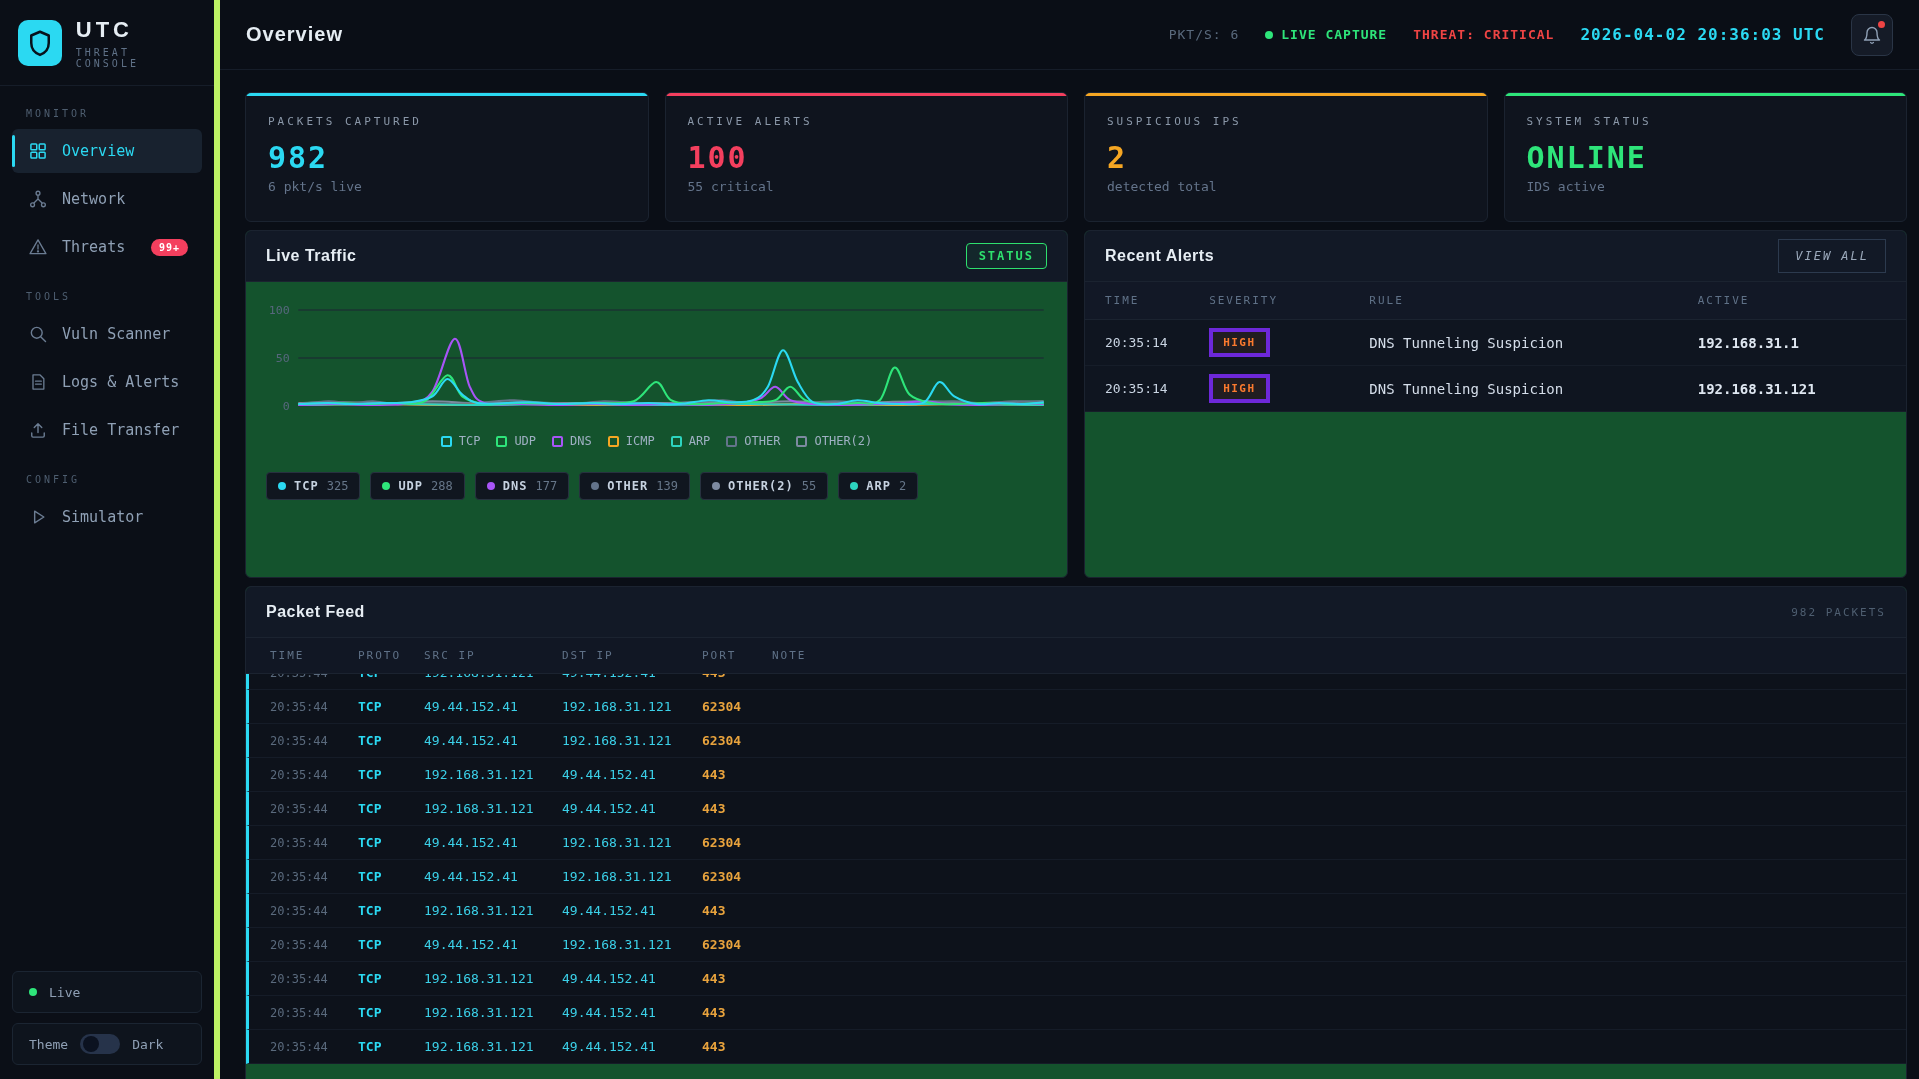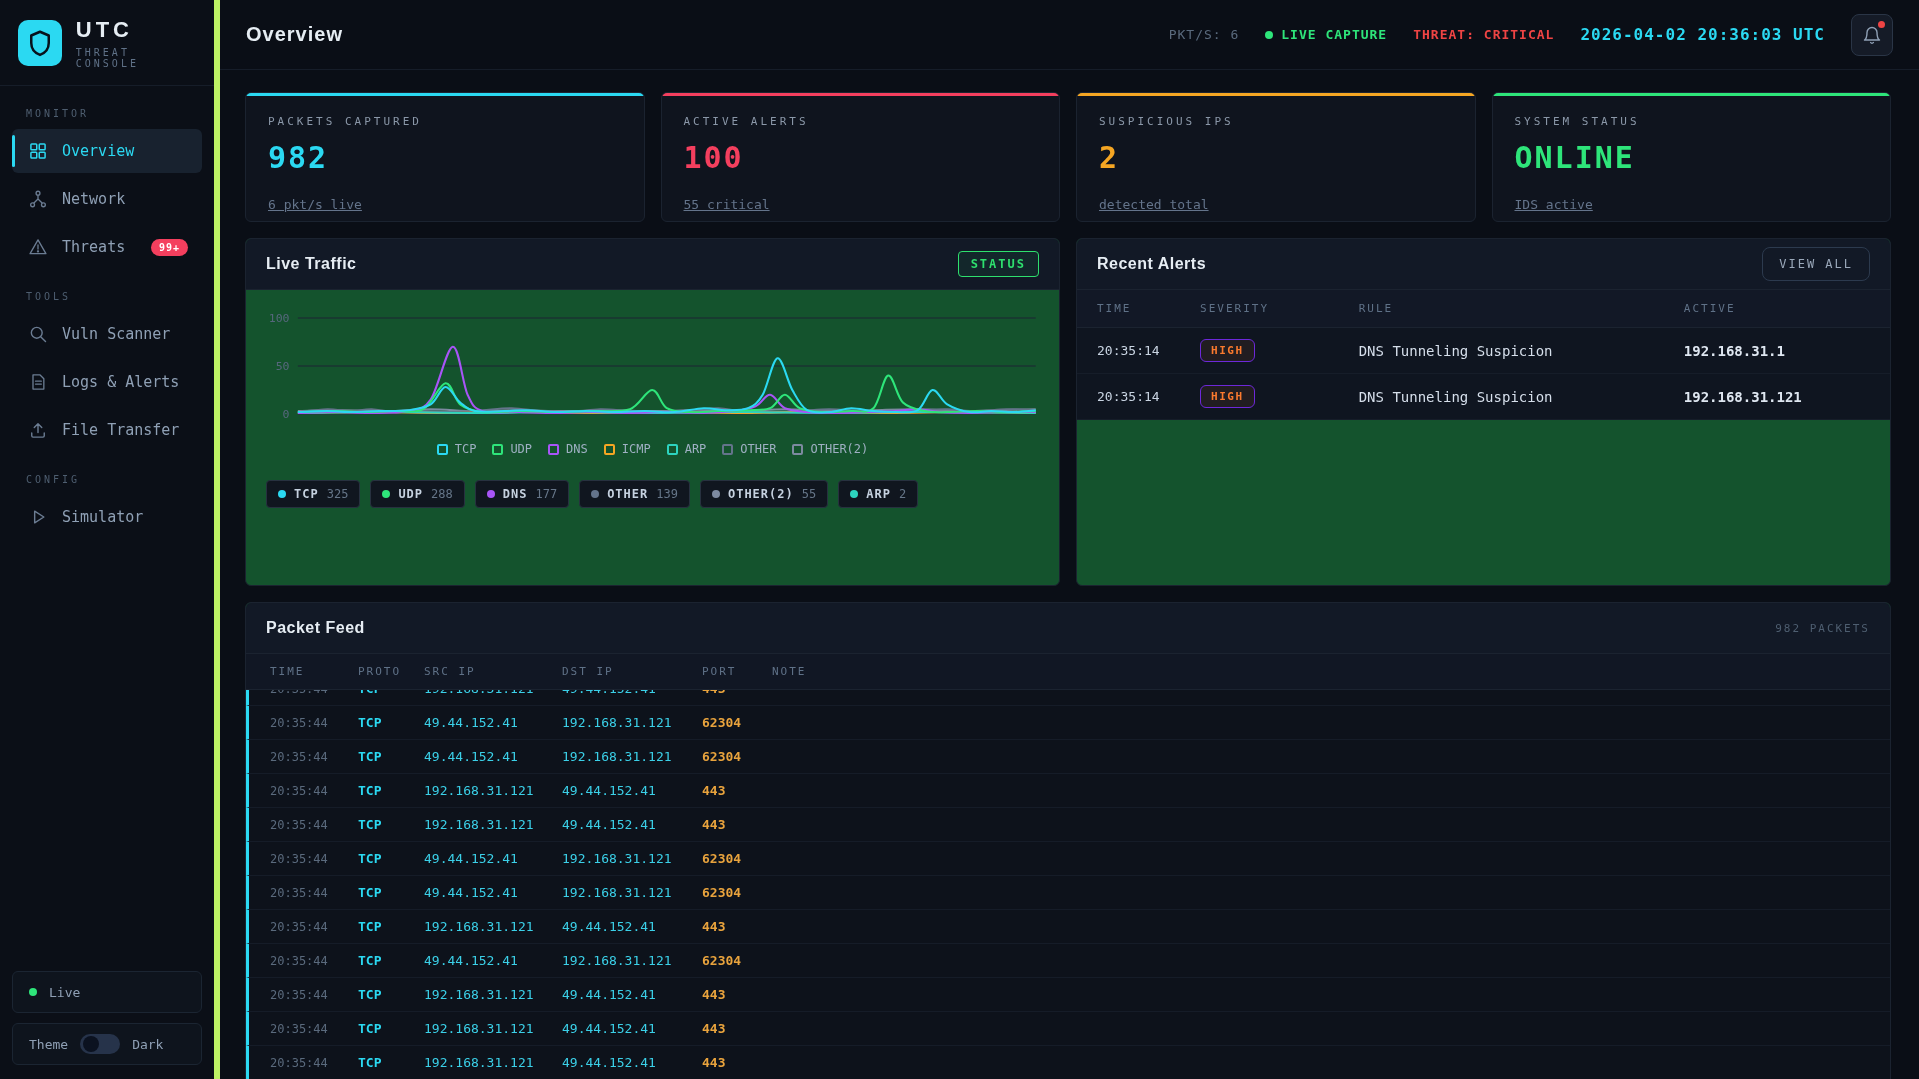--- a/index.html
+++ b/index.html
@@ -51,47 +51,47 @@
   .live-capture { font-size:13px; font-weight:bold; letter-spacing:1px; color:#2ee57a;
     display:flex; align-items:center; gap:8px; }
   .threat-level { font-size:13px; font-weight:bold; letter-spacing:1px; color:#ef4444; }
   .clock { font-size:16px; font-weight:bold; letter-spacing:1px; color:#2bd9f2; }
   .bell-btn { width:42px; height:42px; border:1px solid #2a3546; background:#151b27;
     border-radius:8px; display:flex; align-items:center; justify-content:center;
     position:relative; cursor:pointer; color:#8fa0b5; }
   .bell-dot { position:absolute; top:6px; right:7px; width:7px; height:7px; border-radius:50%;
     background:#ef4444; }
 
-  .content { flex:1; padding:22px 28px 0 25px; display:flex; flex-direction:column; gap:16px;
+  .content { flex:1; padding:22px 12px 0 25px; display:flex; flex-direction:column; gap:8px;
     min-height:0; }
 
   
   .stats-row { display:flex; gap:16px; flex:none; }
   .stat-card { flex:1; height:130px; background:#0f141e; border:1px solid #1b2330;
     border-radius:6px; overflow:hidden; position:relative; padding:22px 22px 0 22px; }
   .stat-accent { position:absolute; top:0; left:0; right:0; height:3px; }
   .stat-label { font-size:11px; letter-spacing:3px; color:#8b98a9; }
   .stat-value { font-size:30px; font-weight:bold; letter-spacing:2px; margin-top:12px; }
-  .stat-sub { font-size:13px; color:#64748b; margin-top:22px;text-decoration:underline; }
+  .stat-sub { font-size:13px; color:#64748b; margin-top:4px; }
 
   
   .mid-row { display:flex; gap:16px; height:348px; flex:none; }
   .panel { background:#14532d; border:1px solid #1b2330; border-radius:6px; overflow:hidden;
     display:flex; flex-direction:column; }
   .panel-head { background:#121926; border-bottom:1px solid #1b2330; height:51px; flex:none;
     display:flex; align-items:center; padding:0 20px; }
   .panel-title { font-family:"Liberation Sans", sans-serif; font-weight:bold; font-size:16px;
     color:#e6edf3; letter-spacing:0.5px; }
   .lt-panel, .ra-panel { flex:1; min-width:0; }
   .badge-active { margin-left:auto; color:#2ee06e; border:1px solid #2ee06e;
     background:rgba(46,224,110,0.07); font-size:12px; font-weight:bold; letter-spacing:2px;
     padding:5px 12px; border-radius:4px; }
   .view-all-btn { margin-left:auto; color:#9aa8ba; border:1px solid #2c3a4e; background:none;
-    font-family:inherit; font-size:12px; letter-spacing:2px; padding:9px 16px; border-radius:8px;
-    cursor:pointer; }
+    font-family:inherit; font-size:12px; letter-spacing:2px; padding:9px 16px; border-radius:0;
+    cursor:pointer;font-style:italic; }
 
   
   .chart-wrap { padding:14px 18px 0 10px; }
   .legend-row { display:flex; justify-content:center; gap:16px; margin-top:6px; }
   .legend-item { display:flex; align-items:center; gap:7px; font-size:12px; color:#9fb0c3; }
   .legend-swatch { width:11px; height:11px; border:2px solid; border-radius:2px; }
   .chips-row { display:flex; gap:10px; padding:0 20px; margin-top:24px; }
   .chip { display:flex; align-items:center; gap:8px; border:1px solid #27313f; background:#10161f;
     border-radius:4px; padding:6px 11px; }
   .chip-label { font-size:12px; font-weight:bold; letter-spacing:1px; color:#c6d2e0; }
@@ -99,22 +99,22 @@
 
   
   .ra-colhead { display:grid; grid-template-columns:13% 20% 41% 26%; background:#121826;
     border-bottom:1px solid #1b2330; height:38px; align-items:center; padding-left:20px;
     font-size:11px; letter-spacing:2px; color:#5f7187; flex:none; }
   .ra-rows { flex:1; overflow:hidden; }
   .ra-row { display:grid; grid-template-columns:13% 20% 41% 26%; align-items:center;
     height:46px; padding-left:20px; border-bottom:1px solid #161d29; background:#0f1520; }
   .ra-time { font-size:13px; color:#c9d4e2; }
   .sev-badge { justify-self:start; font-size:11px; font-weight:bold; letter-spacing:1.5px;
-    color:#fb7a2e; border:1px solid #6d28d9; background:rgba(251,122,46,0.08);
-    padding:4px 10px; border-radius:6px; }
+    color:#fb7a2e; border:4px solid #6d28d9; background:rgba(251,122,46,0.08);
+    padding:4px 10px; border-radius:0; }
   .ra-rule { font-size:14px; color:#d6dfeb; }
   .ra-source { font-size:14px; font-weight:bold; color:#dfe7f1; }
 
   
   .pf-panel { flex:none; height:520px; }
   .pf-count { margin-left:auto; font-size:11px; letter-spacing:2px; color:#4e5e70; }
   .pf-colhead { display:grid; grid-template-columns:88px 66px 138px 140px 70px 1fr;
     background:#111724; border-bottom:1px solid #1b2330; height:36px; align-items:center;
     padding-left:24px; font-size:11px; letter-spacing:2px; color:#5f7187; flex:none;
     position:relative; z-index:2; }

